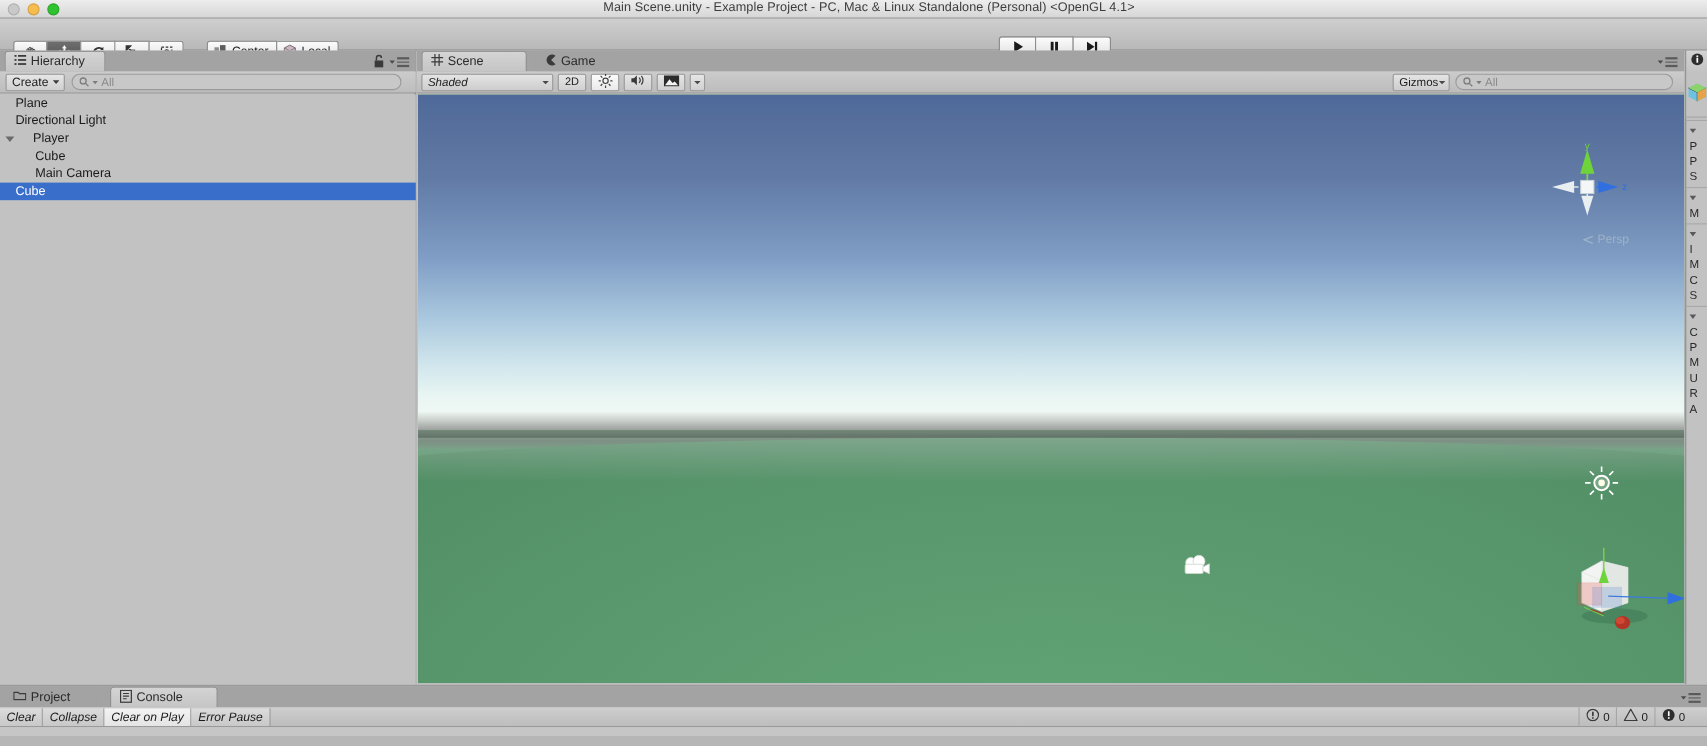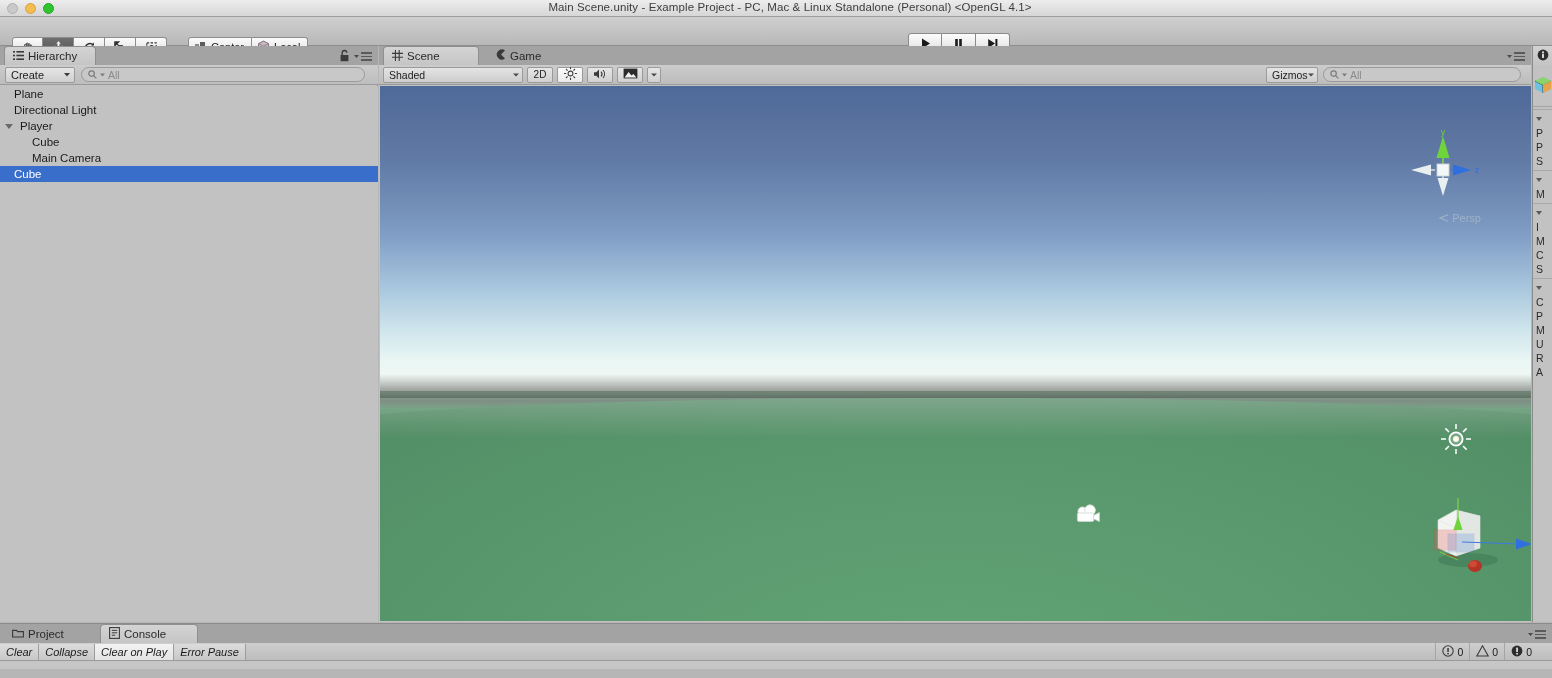--- a/index.html
+++ b/index.html
@@ -85,21 +85,21 @@
     background: #c2c2c2; border-right: 1px solid #8b8b8b;
   }
   .h-tabbar { position: absolute; left:0; top:0; width: 378px; height: 19px; background:#a3a3a3; }
   .h-toolrow {
     position: absolute; left: 0; top: 19px; width: 378px; height: 20px;
     background: linear-gradient(#cccccc, #bdbdbd);
     border-bottom: 1px solid #9a9a9a;
     display: flex; align-items: center; padding-left: 5px; gap: 6px;
   }
   .create-btn {
-    height: 16px; padding: 0 4px 0 5px; display:flex; align-items:center; gap:20px;
+    height: 16px; padding: 0 4px 0 5px; display:flex; align-items:center; gap:4px;
     font-size: 11px; background: linear-gradient(#e6e6e6,#cfcfcf);
     border: 1px solid #9a9a9a; border-radius: 2px; cursor: default;
   }
   .search-field {
     flex: 1; height: 15px; margin-right: 13px;
     background: #c8c8c8; border: 1px solid #9a9a9a; border-radius: 8px;
     display: flex; align-items: center; padding: 0 6px; gap: 3px;
     font-size: 10.5px; color: #8b8b8b;
   }
   .h-list { position: absolute; left:0; top: 40px; width: 378px; bottom: 0; background: #c2c2c2; }
@@ -378,21 +378,21 @@
         <div class="h-row">
           <span class="tri"></span>
           <span style="margin-left: 0px;">Plane</span>
         </div>
         <div class="h-row">
           <span class="tri"></span>
           <span style="margin-left: 0px;">Directional Light</span>
         </div>
         <div class="h-row">
           <span class="tri open"></span>
-          <span style="margin-left: 6px;">Player</span>
+          <span style="margin-left: 16px;">Player</span>
         </div>
         <div class="h-row">
           <span class="tri"></span>
           <span style="margin-left: 18px;">Cube</span>
         </div>
         <div class="h-row">
           <span class="tri"></span>
           <span style="margin-left: 18px;">Main Camera</span>
         </div>
         <div class="h-row selected">
@@ -426,21 +426,21 @@
           </svg>
         <span class="hmenu">
             <i></i>
             <i></i>
             <i></i>
           </span>
       </span>
     </div>
 
     <div class="s-toolrow">
-      <div class="dropdown" style="width:140px;">
+      <div class="dropdown" style="width:120px;font-style:italic;">
         <span>Shaded</span>
         <svg width="6" height="4" viewBox="0 0 6 4">
             <path d="M0 .6h6L3 3.6z" fill="#4a4a4a"></path>
           </svg>
       </div>
       <div class="sq-btn" style="min-width:26px;">
         <span>2D</span>
       </div>
       <div class="sq-btn lit" style="min-width:26px;">
         <span>

